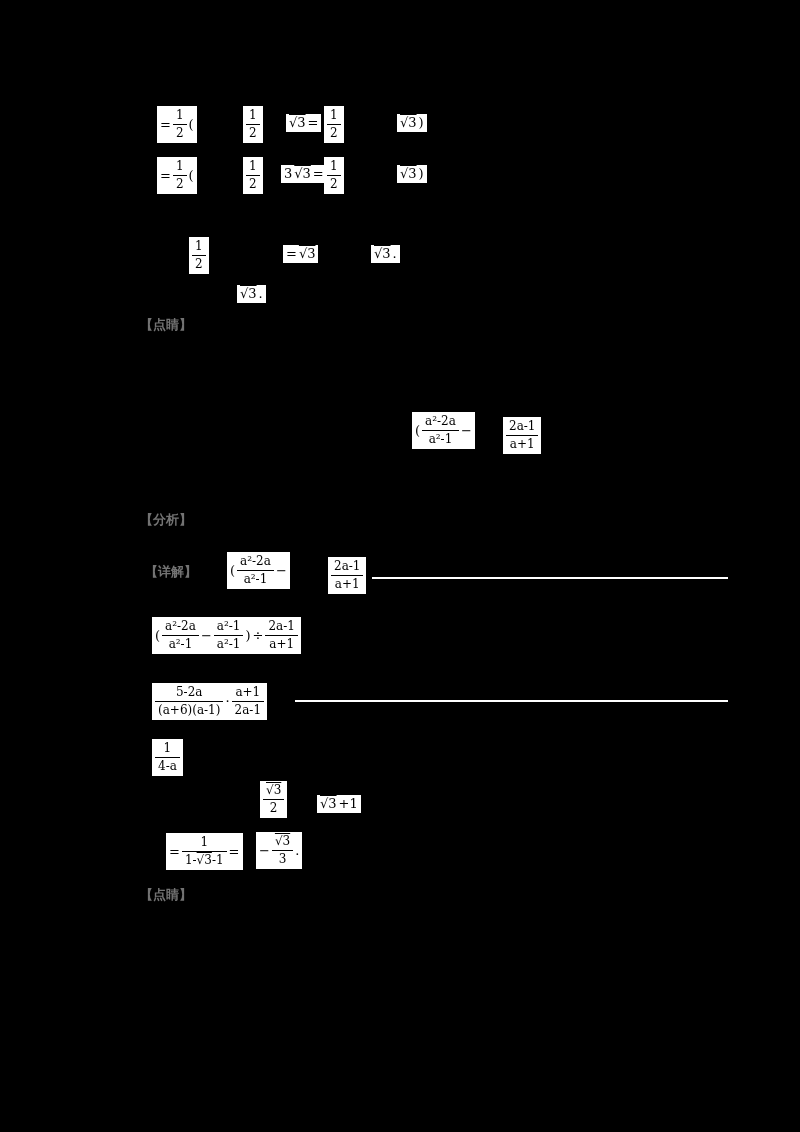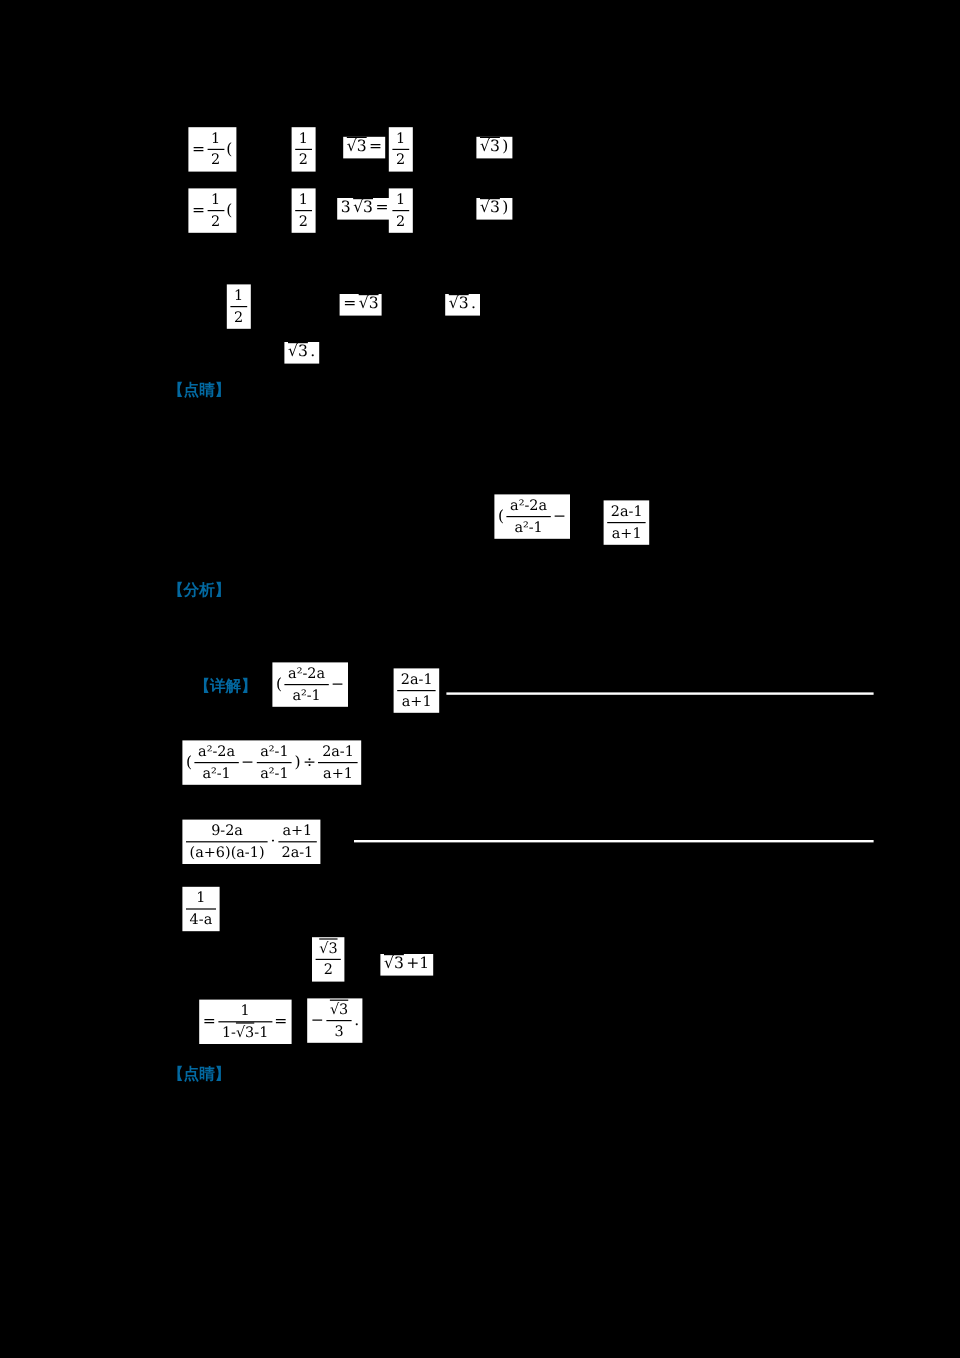--- a/index.html
+++ b/index.html
@@ -10,21 +10,21 @@
   .box {
     position:absolute; background:#ffffff; color:#000000;
     display:flex; align-items:center; gap:2px;
     padding:2px 3px; font-size:13px; line-height:1.1; white-space:nowrap;
   }
   .frac { display:inline-flex; flex-direction:column; align-items:stretch; text-align:center; font-size:12px; }
   .frac .num { display:block; border-bottom:1px solid #000; padding:1px 3px 2px; }
   .frac .den { display:block; padding:2px 3px 1px; }
   .sqrt { text-decoration:overline; }
   .blue-label {
-    position:absolute; color:#0369a1; font-weight:bold; font-size:13px;
+    position:absolute; color:#737373; font-weight:bold; font-size:13px;
     font-family:Liberation Serif, serif; line-height:1; white-space:nowrap;
   }
   .hline { position:absolute; height:2px; background:#ffffff; }
 </style>
 </head>
 <body>
 
 <div class="page">
 
   <div class="box" style="left:157px;top:106px">
@@ -100,22 +100,22 @@
     <span class="sqrt">√3</span>
     <span>.</span>
   </div>
 
   <div class="box" style="left:237px;top:285px">
     <span class="sqrt">√3</span>
     <span>.</span>
   </div>
 
   <div class="blue-label" style="left:140px;top:318px">【点睛】</div>
-  <div class="blue-label" style="left:140px;top:485px">【分析】</div>
-  <div class="blue-label" style="left:162px;top:565px">【详解】</div>
+  <div class="blue-label" style="left:140px;top:513px">【分析】</div>
+  <div class="blue-label" style="left:145px;top:565px">【详解】</div>
   <div class="blue-label" style="left:140px;top:888px">【点睛】</div>
 
   <div class="box" style="left:412px;top:412px">
     <span>(</span>
     <span class="frac">
       <span class="num">a²-2a</span>
       <span class="den">a²-1</span>
     </span>
     <span>−</span>
   </div>
@@ -156,21 +156,21 @@
     <span>)</span>
     <span>÷</span>
     <span class="frac">
       <span class="num">2a-1</span>
       <span class="den">a+1</span>
     </span>
   </div>
 
   <div class="box" style="left:152px;top:683px">
     <span class="frac">
-      <span class="num">9-2a</span>
+      <span class="num">5-2a</span>
       <span class="den">(a+6)(a-1)</span>
     </span>
     <span>·</span>
     <span class="frac">
       <span class="num">a+1</span>
       <span class="den">2a-1</span>
     </span>
   </div>
   <div class="hline" style="left:295px;top:700px;width:433px"></div>
 

